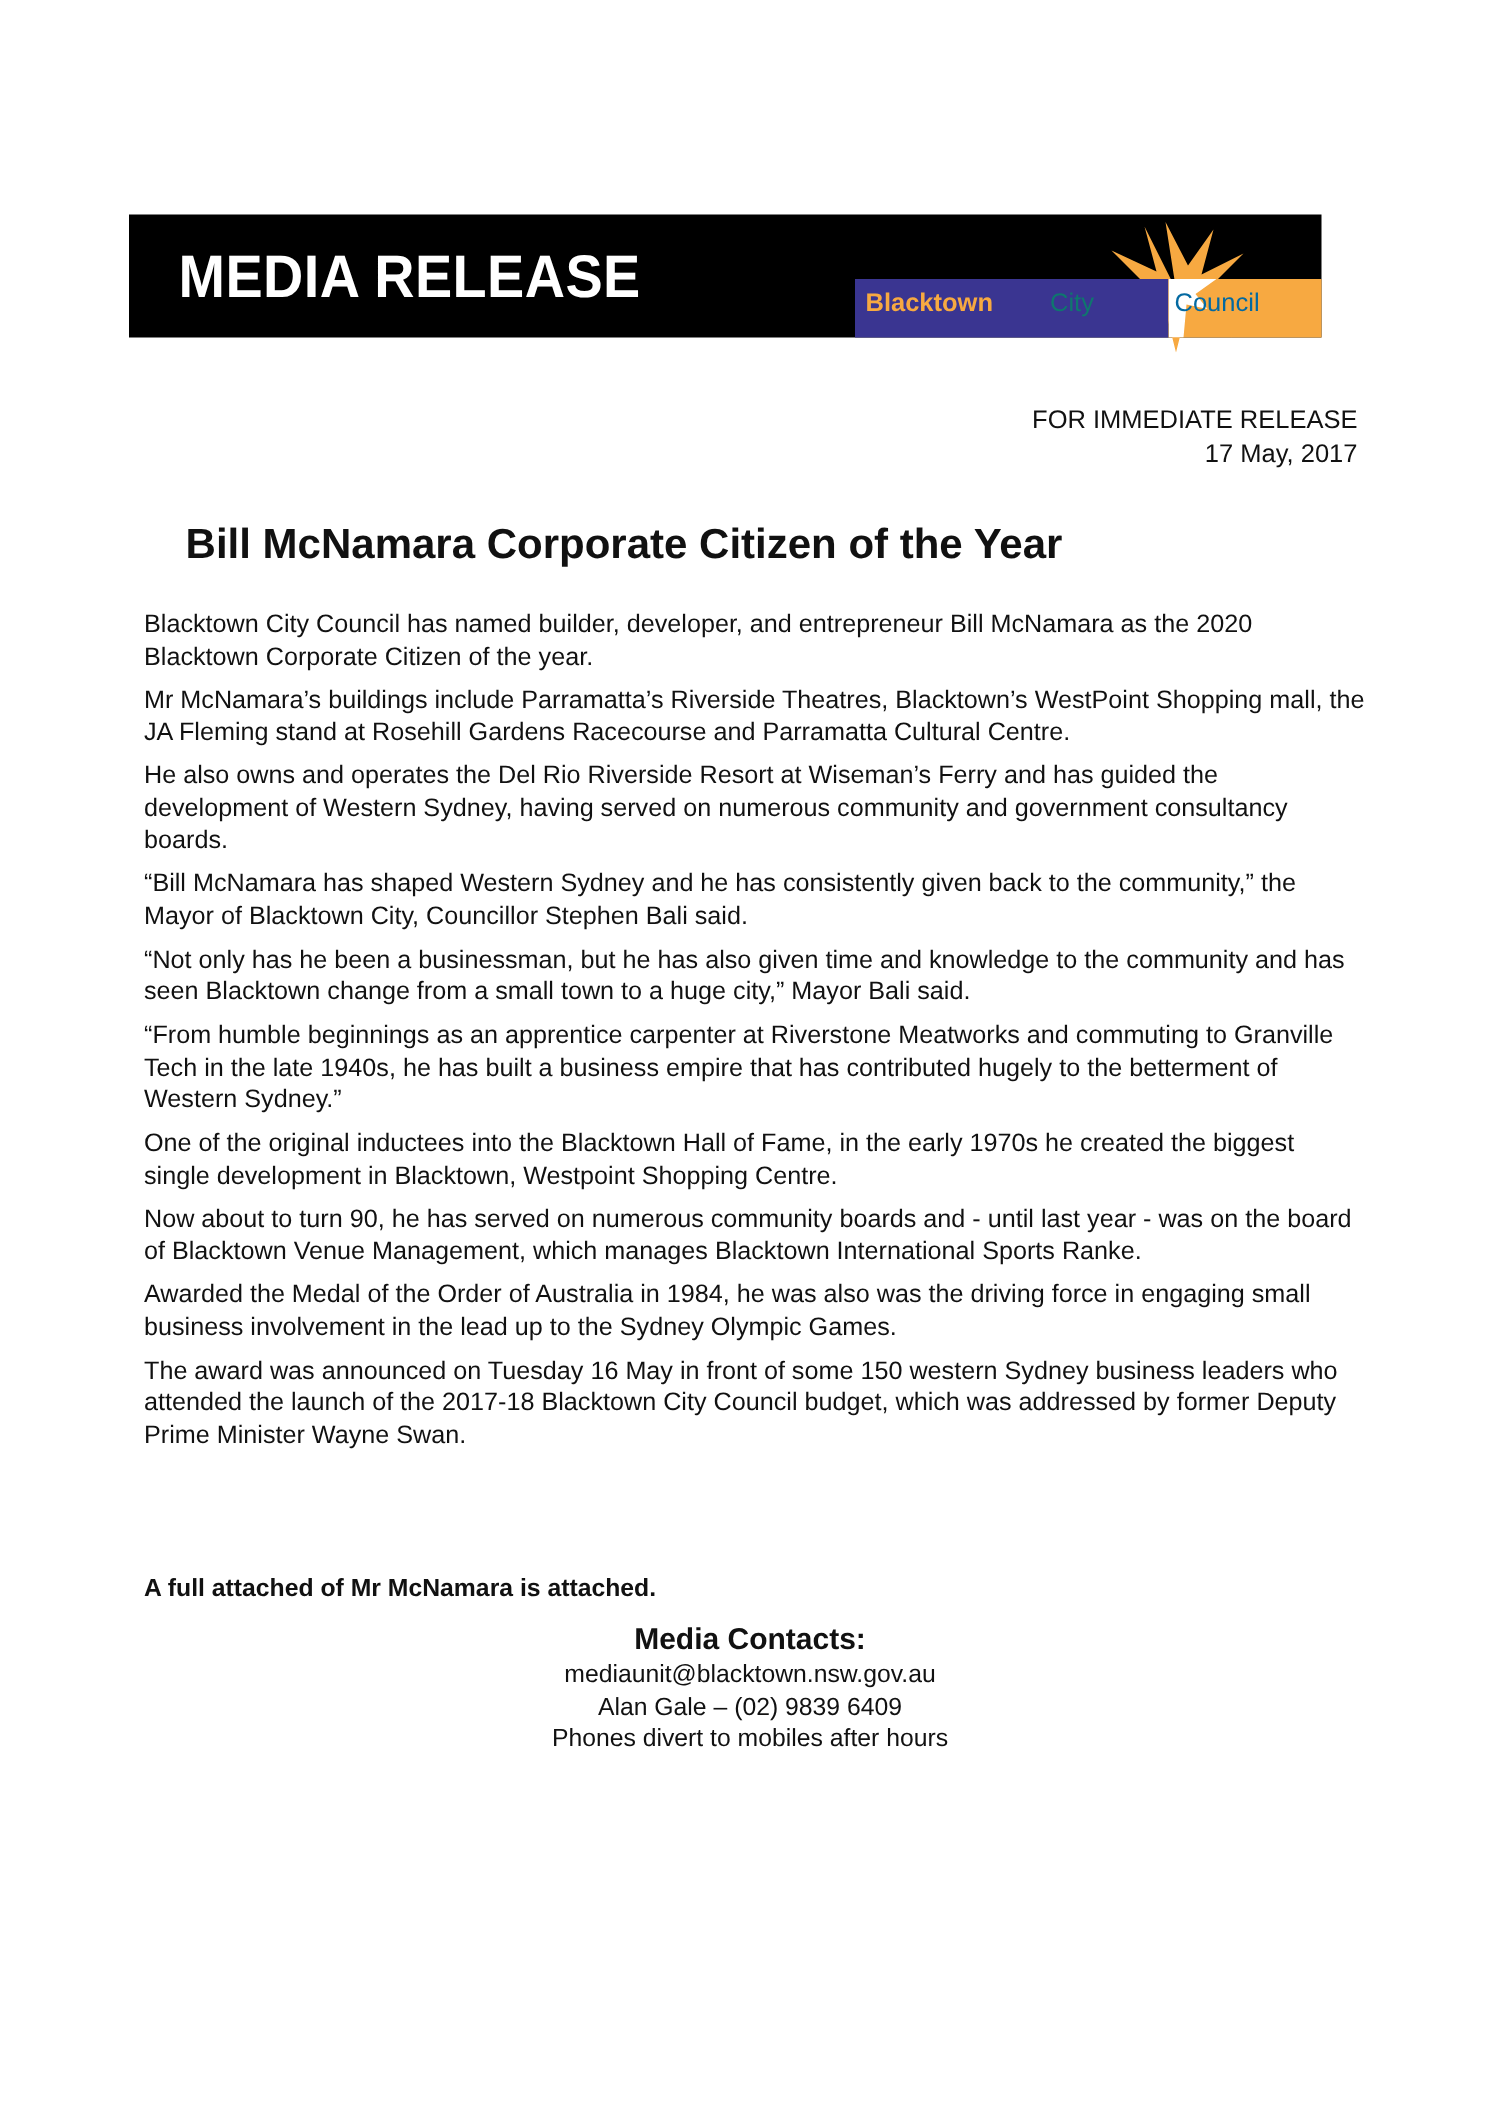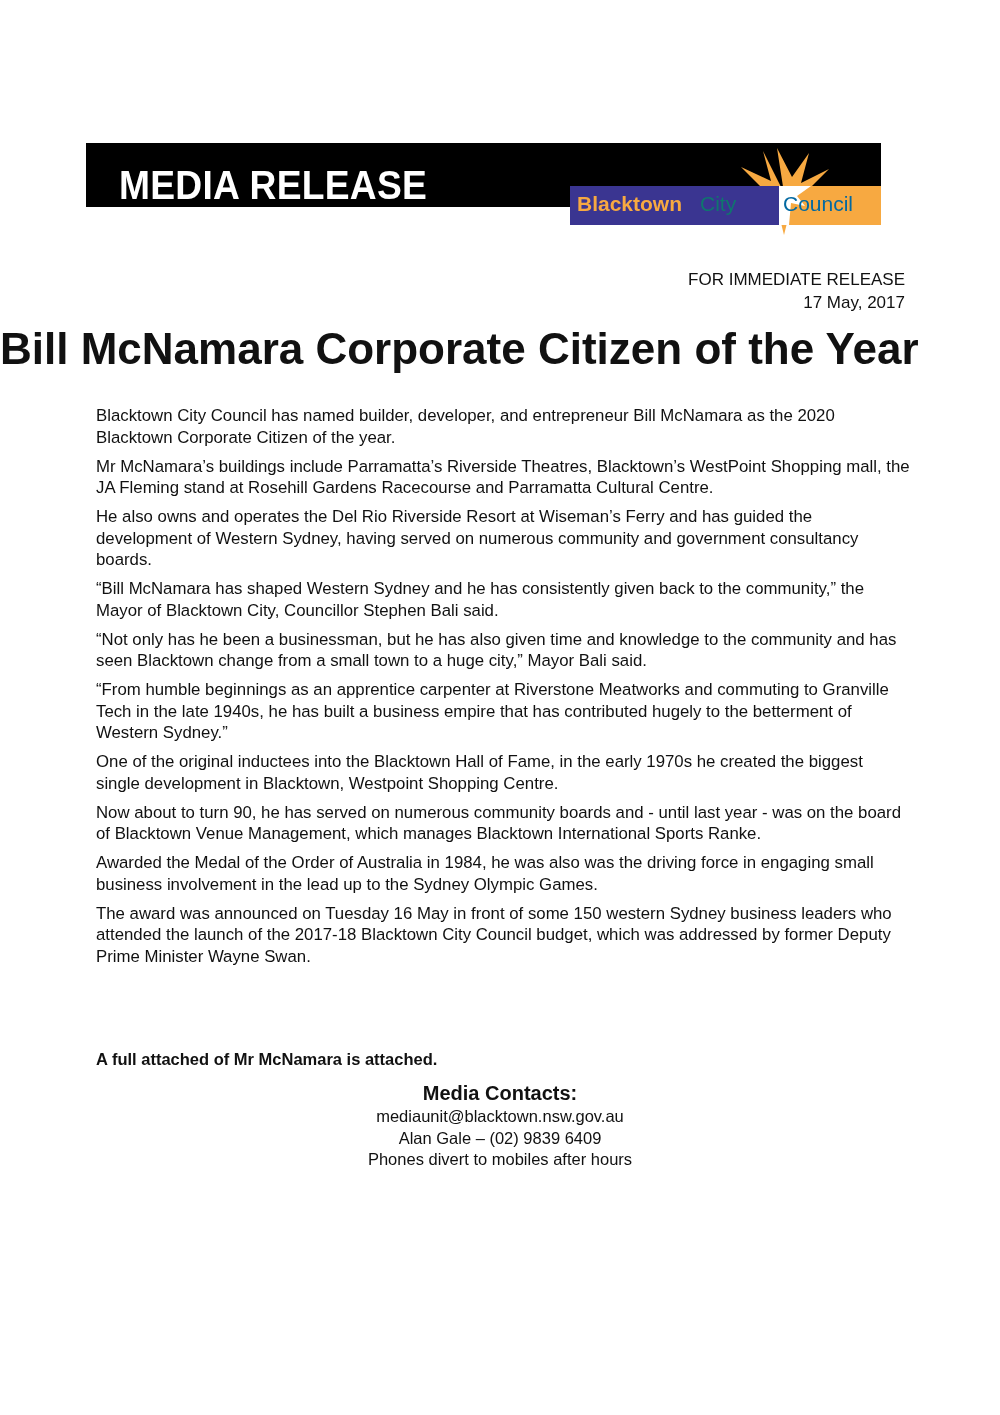--- a/index.html
+++ b/index.html
@@ -1,31 +1,31 @@
 <!DOCTYPE html>
 <html><head>
 <meta charset="utf-8">
 <style>
   html, body { margin: 0; padding: 0; background: #ffffff; }
   body { width: 1000px; height: 1415px; position: relative; overflow: hidden;
          font-family: "Liberation Sans", sans-serif; color: #111; }
-  .banner { position: absolute; left: 86px; top: 143px; width: 795px; height: 64px; background: #000; }
+  .banner { position: absolute; left: 86px; top: 143px; width: 795px; height: 82px; background: #000; }
   .banner-title { position: absolute; left: 33px; top: 20px; color: #fff; font-weight: bold;
                   font-size: 40px; letter-spacing: 0.3px; transform: scaleX(0.93); transform-origin: left center; white-space: nowrap; }
   .logo { position: absolute; left: 484px; top: 43px; width: 311px; height: 39px; }
   .logo-blue { position: absolute; left: 0; top: 0; width: 209px; height: 39px; background: #3a3591; }
   .logo-orange { position: absolute; left: 209px; top: 0; width: 102px; height: 39px; background: #f7a941; }
   .logo-star { position: absolute; left: 643px; top: 2px; width: 110px; height: 90px; }
-  .logo-text { position: absolute; top: 6px; font-size: 21px; white-space: nowrap; }
+  .logo-text { position: absolute; top: 6px; font-size: 17px; white-space: nowrap; }
   .logo-b { left: 7px; color: #f7a941; font-weight: bold; }
   .logo-city { left: 130px; color: #0f766e; }
   .logo-council { left: 213px; color: #0369a1; }
   .release { position: absolute; right: 95px; top: 268px; text-align: right; font-weight: normal; font-size: 17px; line-height: 23px; }
-  .headline { position: absolute; left: 0; width: 832px; top: 324px; text-align: center;
-              font-weight: bold; font-size: 44px; white-space: nowrap; }
+  .headline { position: absolute; left: 0; width: 832px; top: 347px; text-align: center;
+              font-weight: bold; font-size: 28px; white-space: nowrap; }
   .body { position: absolute; left: 96px; top: 405px; width: 815px; font-size: 16.8px; line-height: 21.5px; }
   .body p { margin: 0 0 7.5px 0; }
   .attach { position: absolute; left: 96px; top: 1050px; font-weight: bold; font-size: 16.5px; }
   .contacts { position: absolute; left: 300px; width: 400px; top: 1080px; text-align: center; font-size: 16.5px; line-height: 21.5px; }
   .contacts-title { font-weight: bold; font-size: 20px; line-height: 26px; }
 </style>
 </head>
 <body>
 
 <div class="banner">

